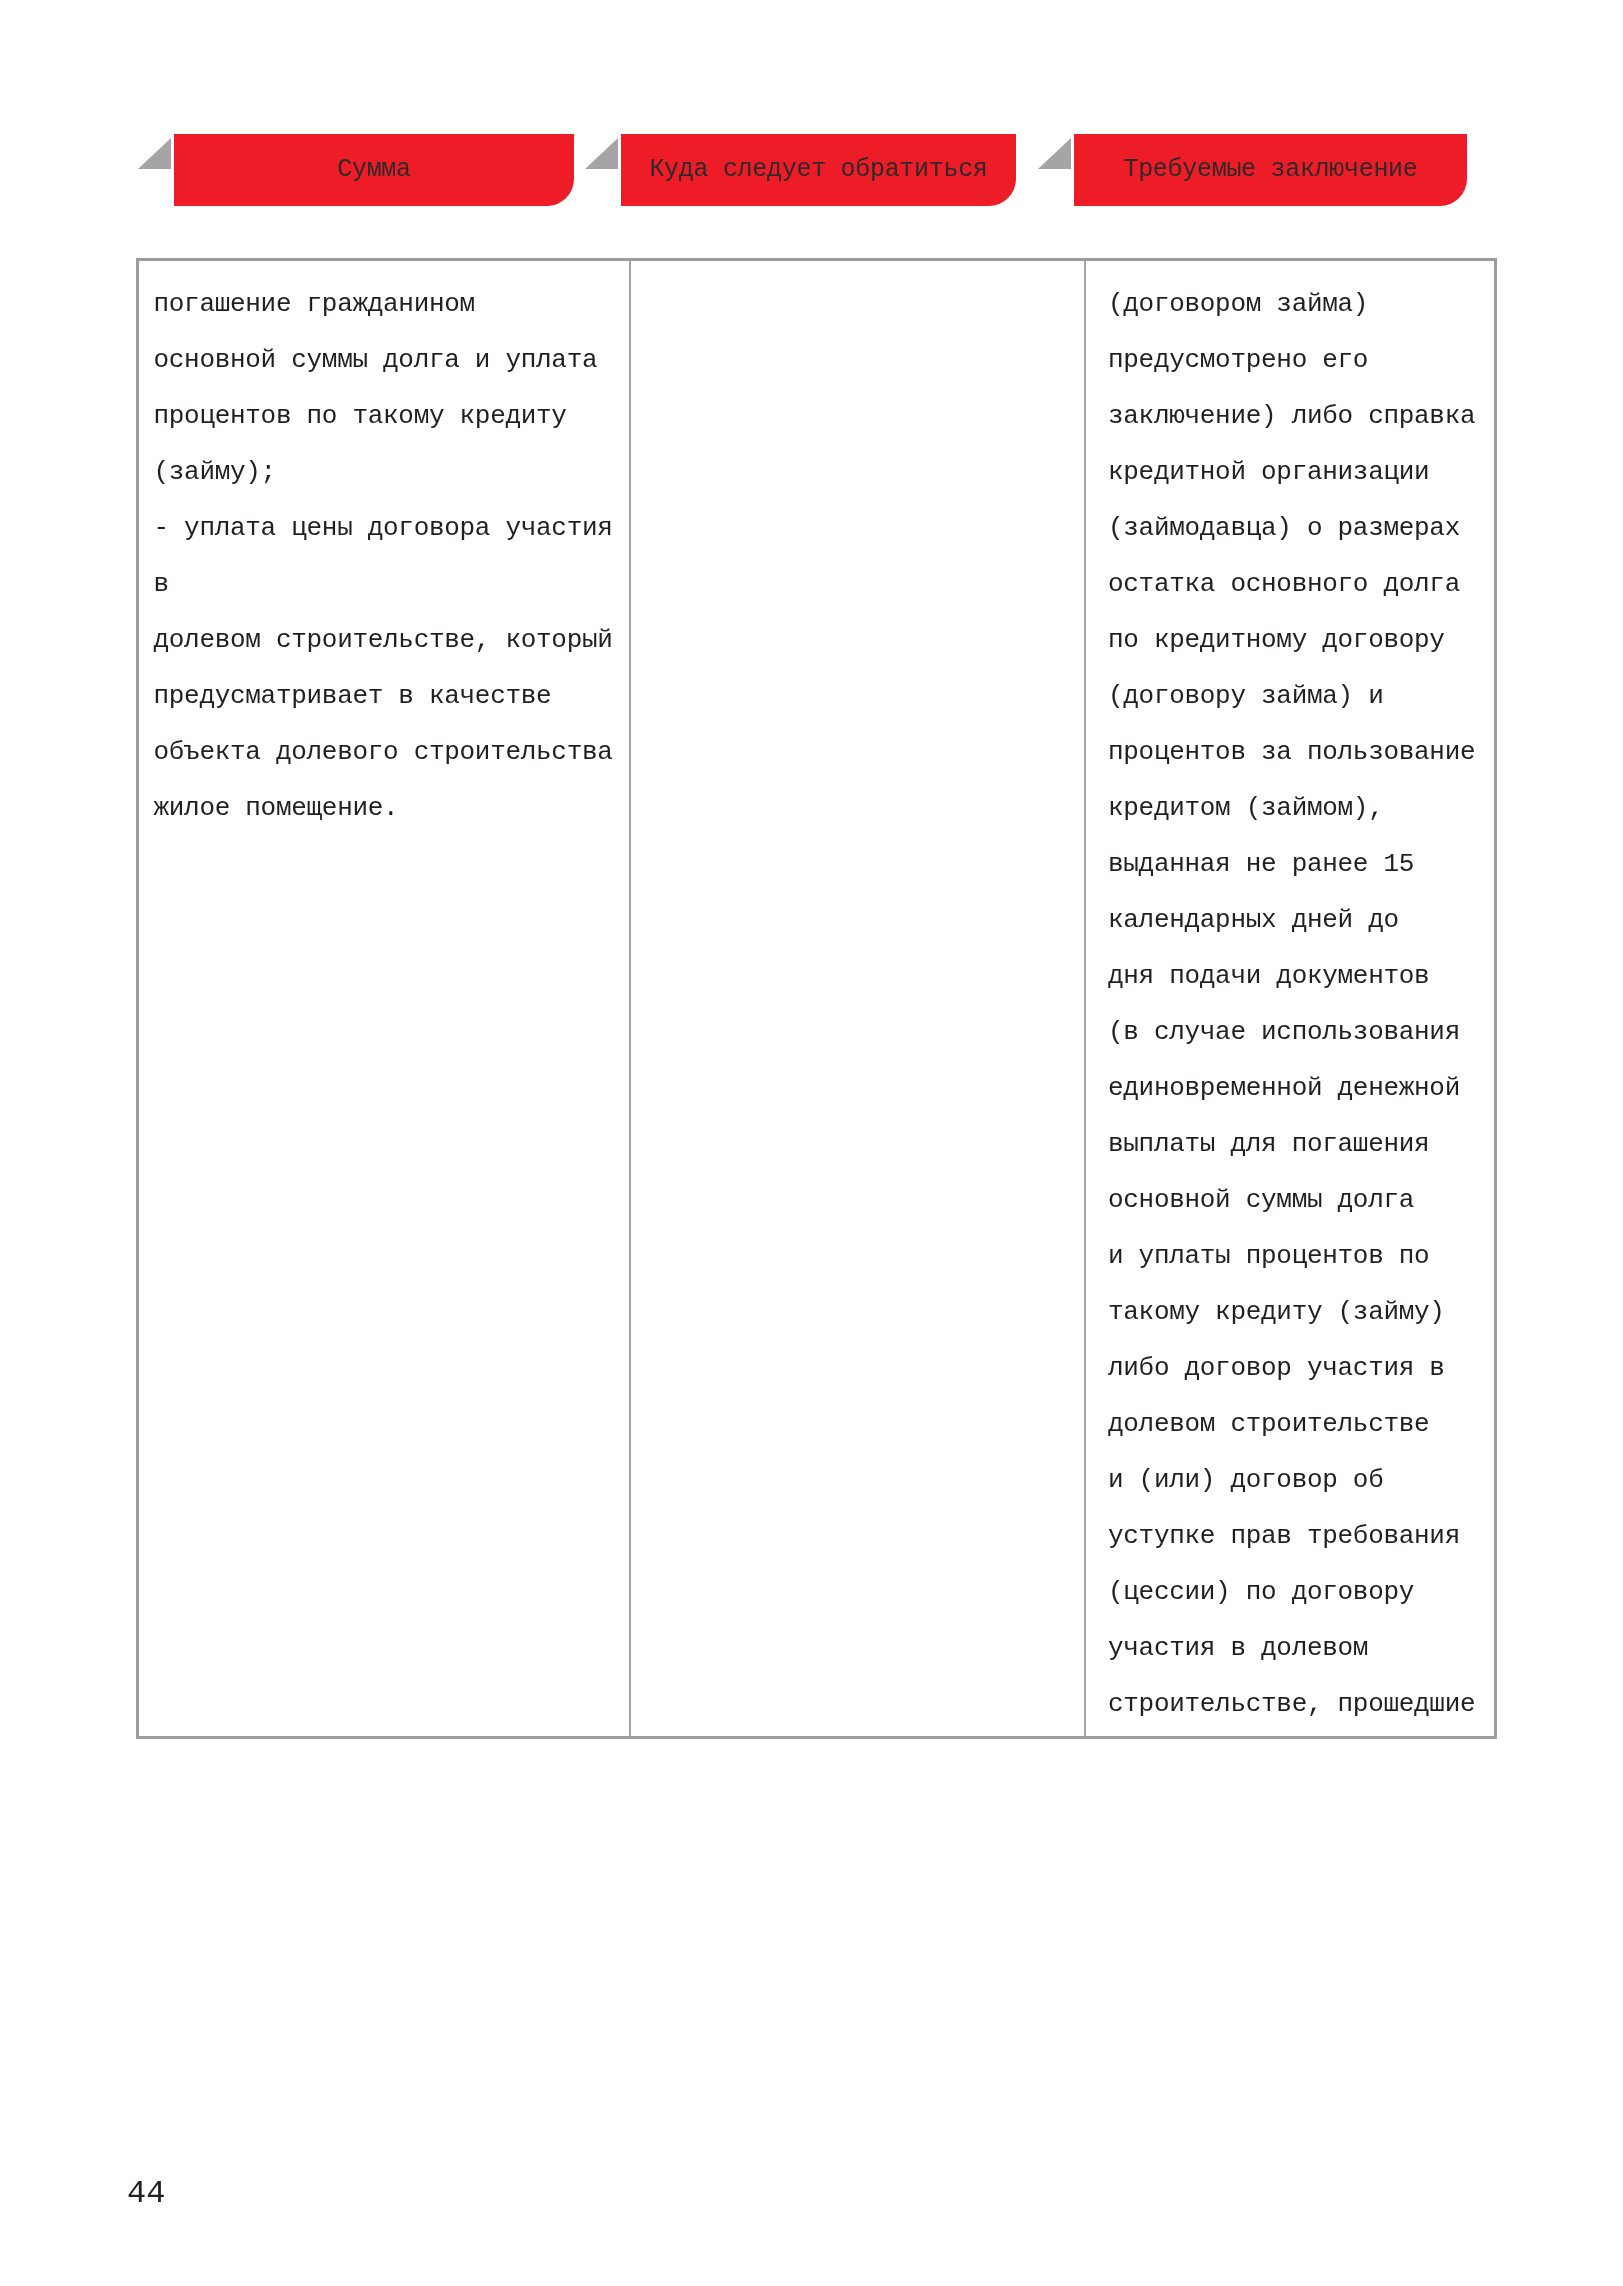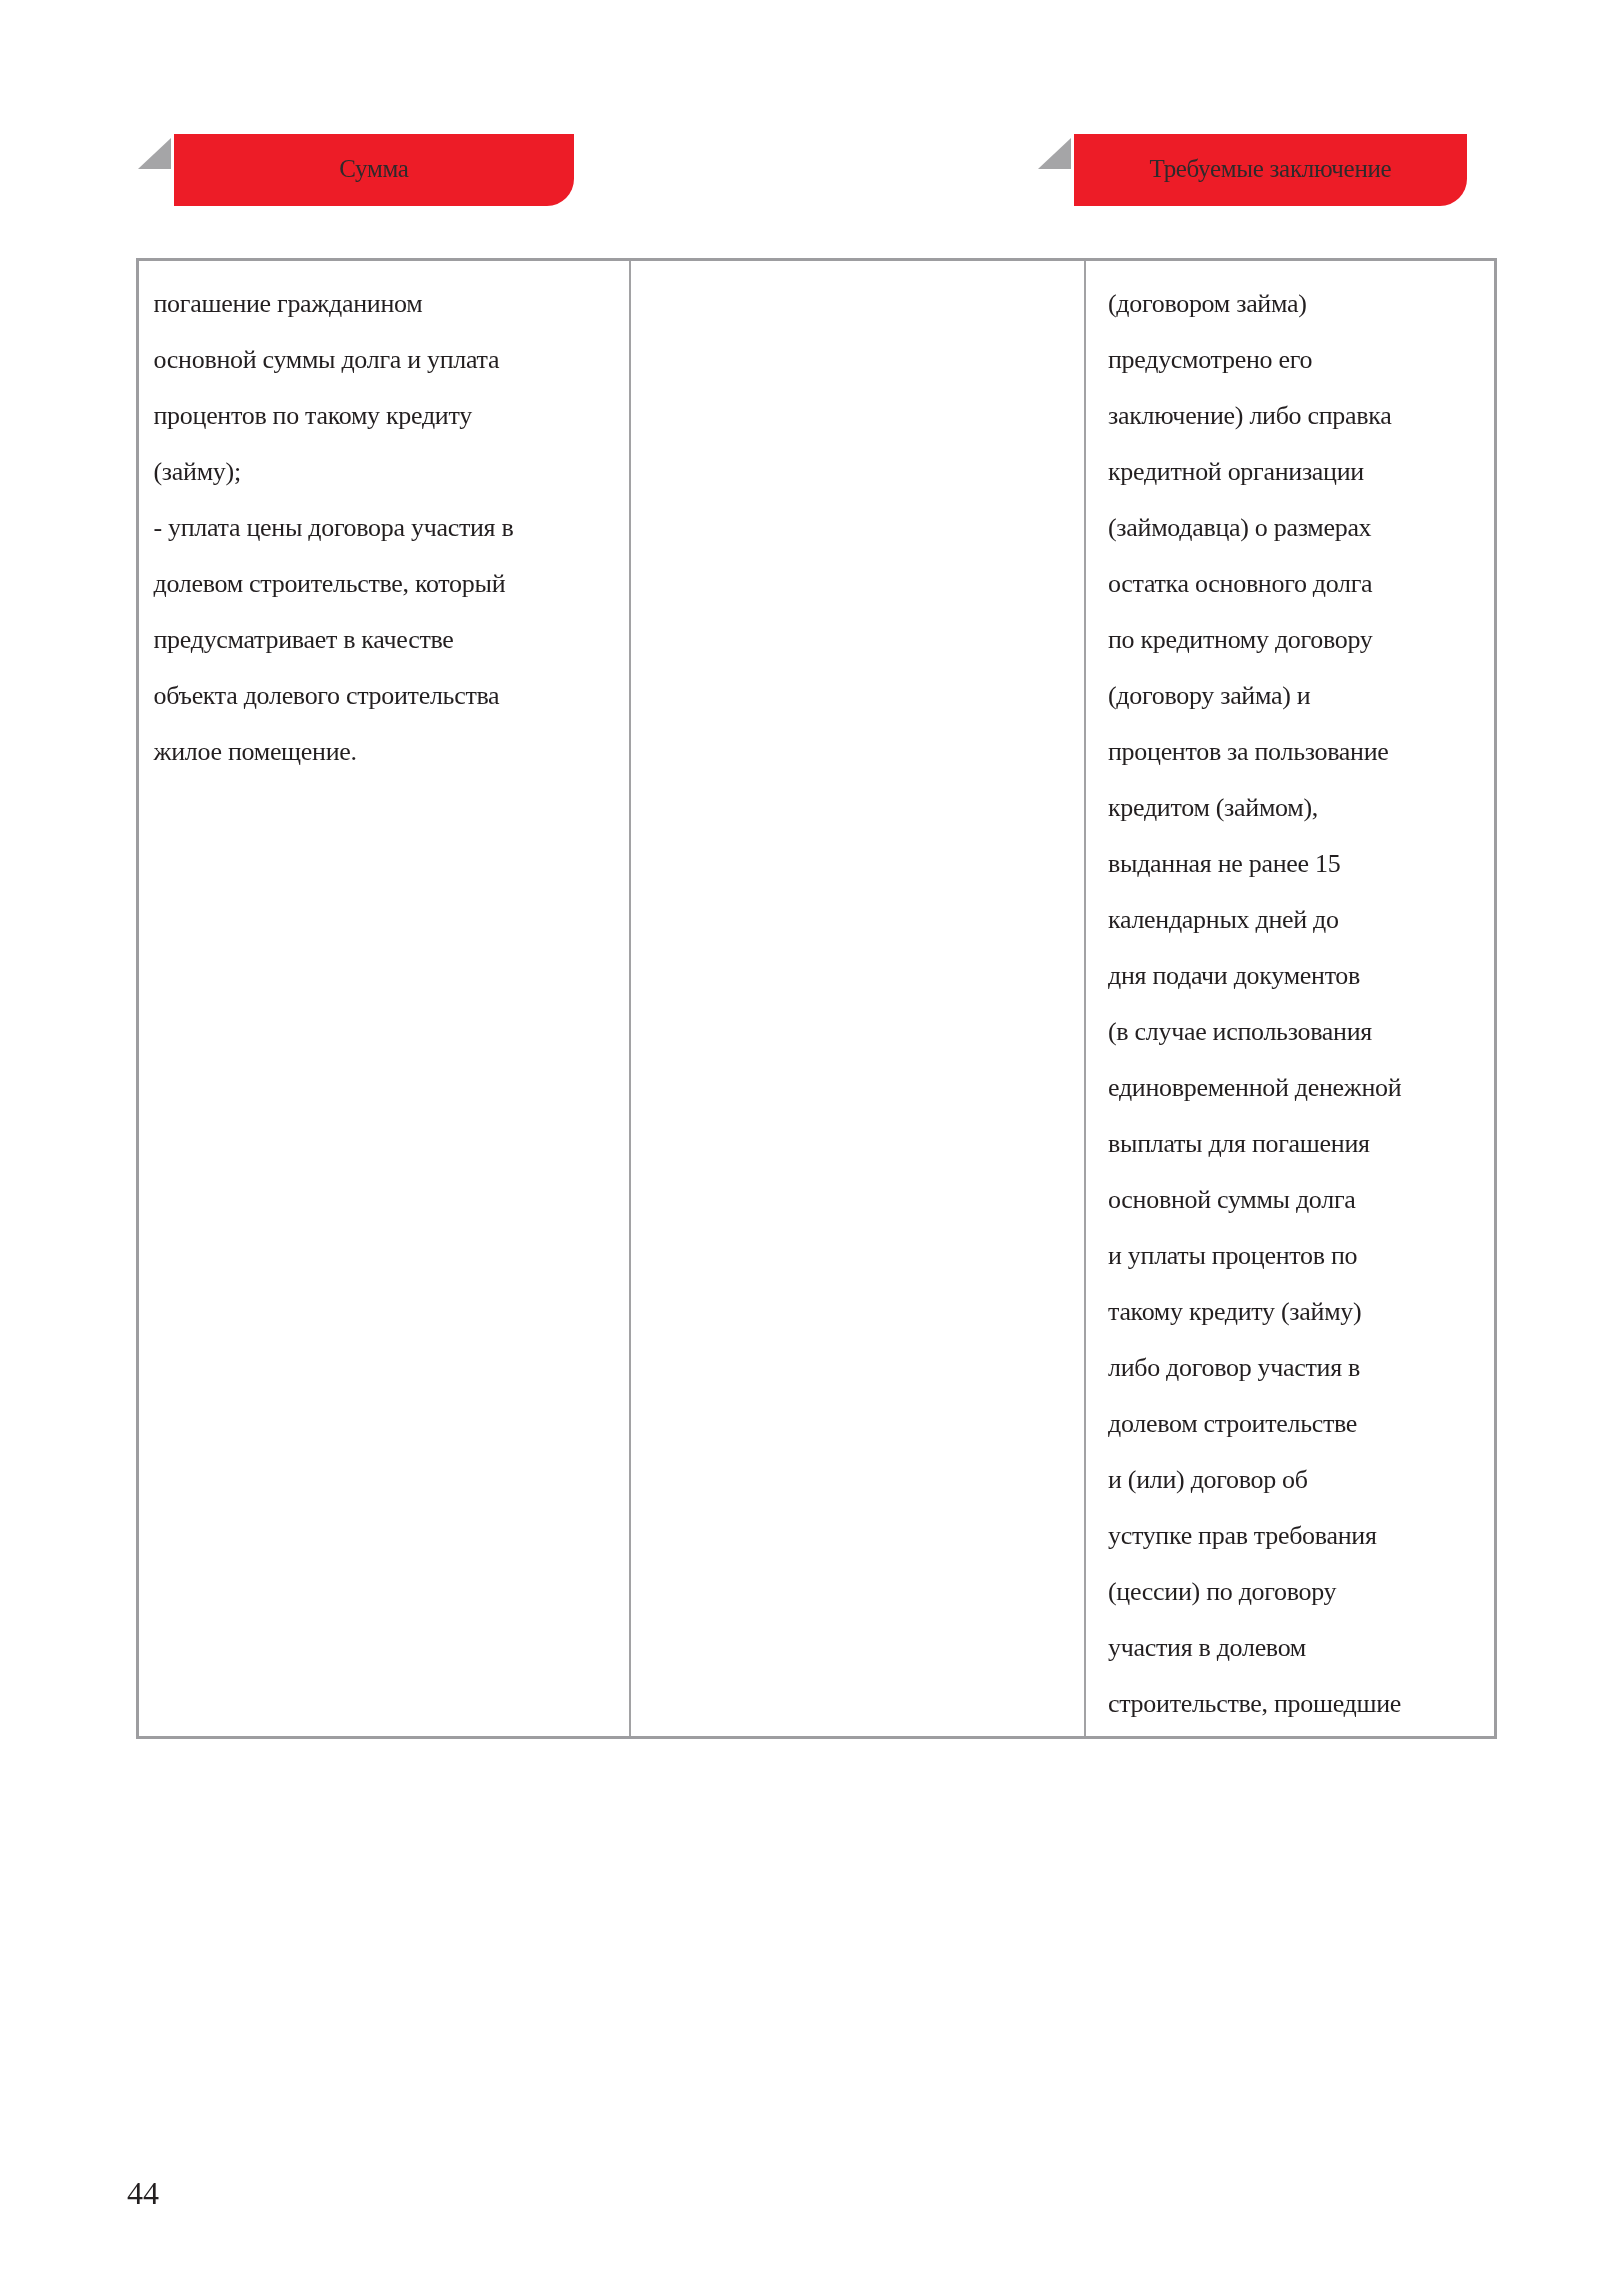--- a/index.html
+++ b/index.html
@@ -1,21 +1,21 @@
 <!DOCTYPE html>
 <html lang="ru" style="font-size:14.5px"><head>
 <meta charset="utf-8">
 <style>
   html, body { margin: 0; padding: 0; background: #ffffff; }
   .page {
     position: relative;
     width: 1624px;
     height: 2287px;
     background: #ffffff;
-    font-family: Liberation Serif, serif;
+    font-family: Liberation Mono, monospace;
     color: #231f20;
     overflow: hidden;
   }
 
   
   .tab-group { position: absolute; top: 134px; height: 72px; }
   .tab {
     position: absolute;
     top: 0; left: 36px; right: 0; height: 72px;
     background: #ed1c27;
@@ -76,20 +76,26 @@
 
 <div class="page">
 
   <div class="tab-group tab-g1">
     <span class="corner-tri"></span>
     <div class="tab">
       <span class="tab-label">Сумма</span>
     </div>
   </div>
 
+  <div class="tab-group tab-g2">
+    <span class="corner-tri"></span>
+    <div class="tab">
+      <span class="tab-label">Куда следует обратиться</span>
+    </div>
+  </div>
 
   <div class="tab-group tab-g3">
     <span class="corner-tri"></span>
     <div class="tab">
       <span class="tab-label">Требуемые заключение</span>
     </div>
   </div>
 
   <div class="doc-table">
     <div class="cell col1">погашение гражданином

